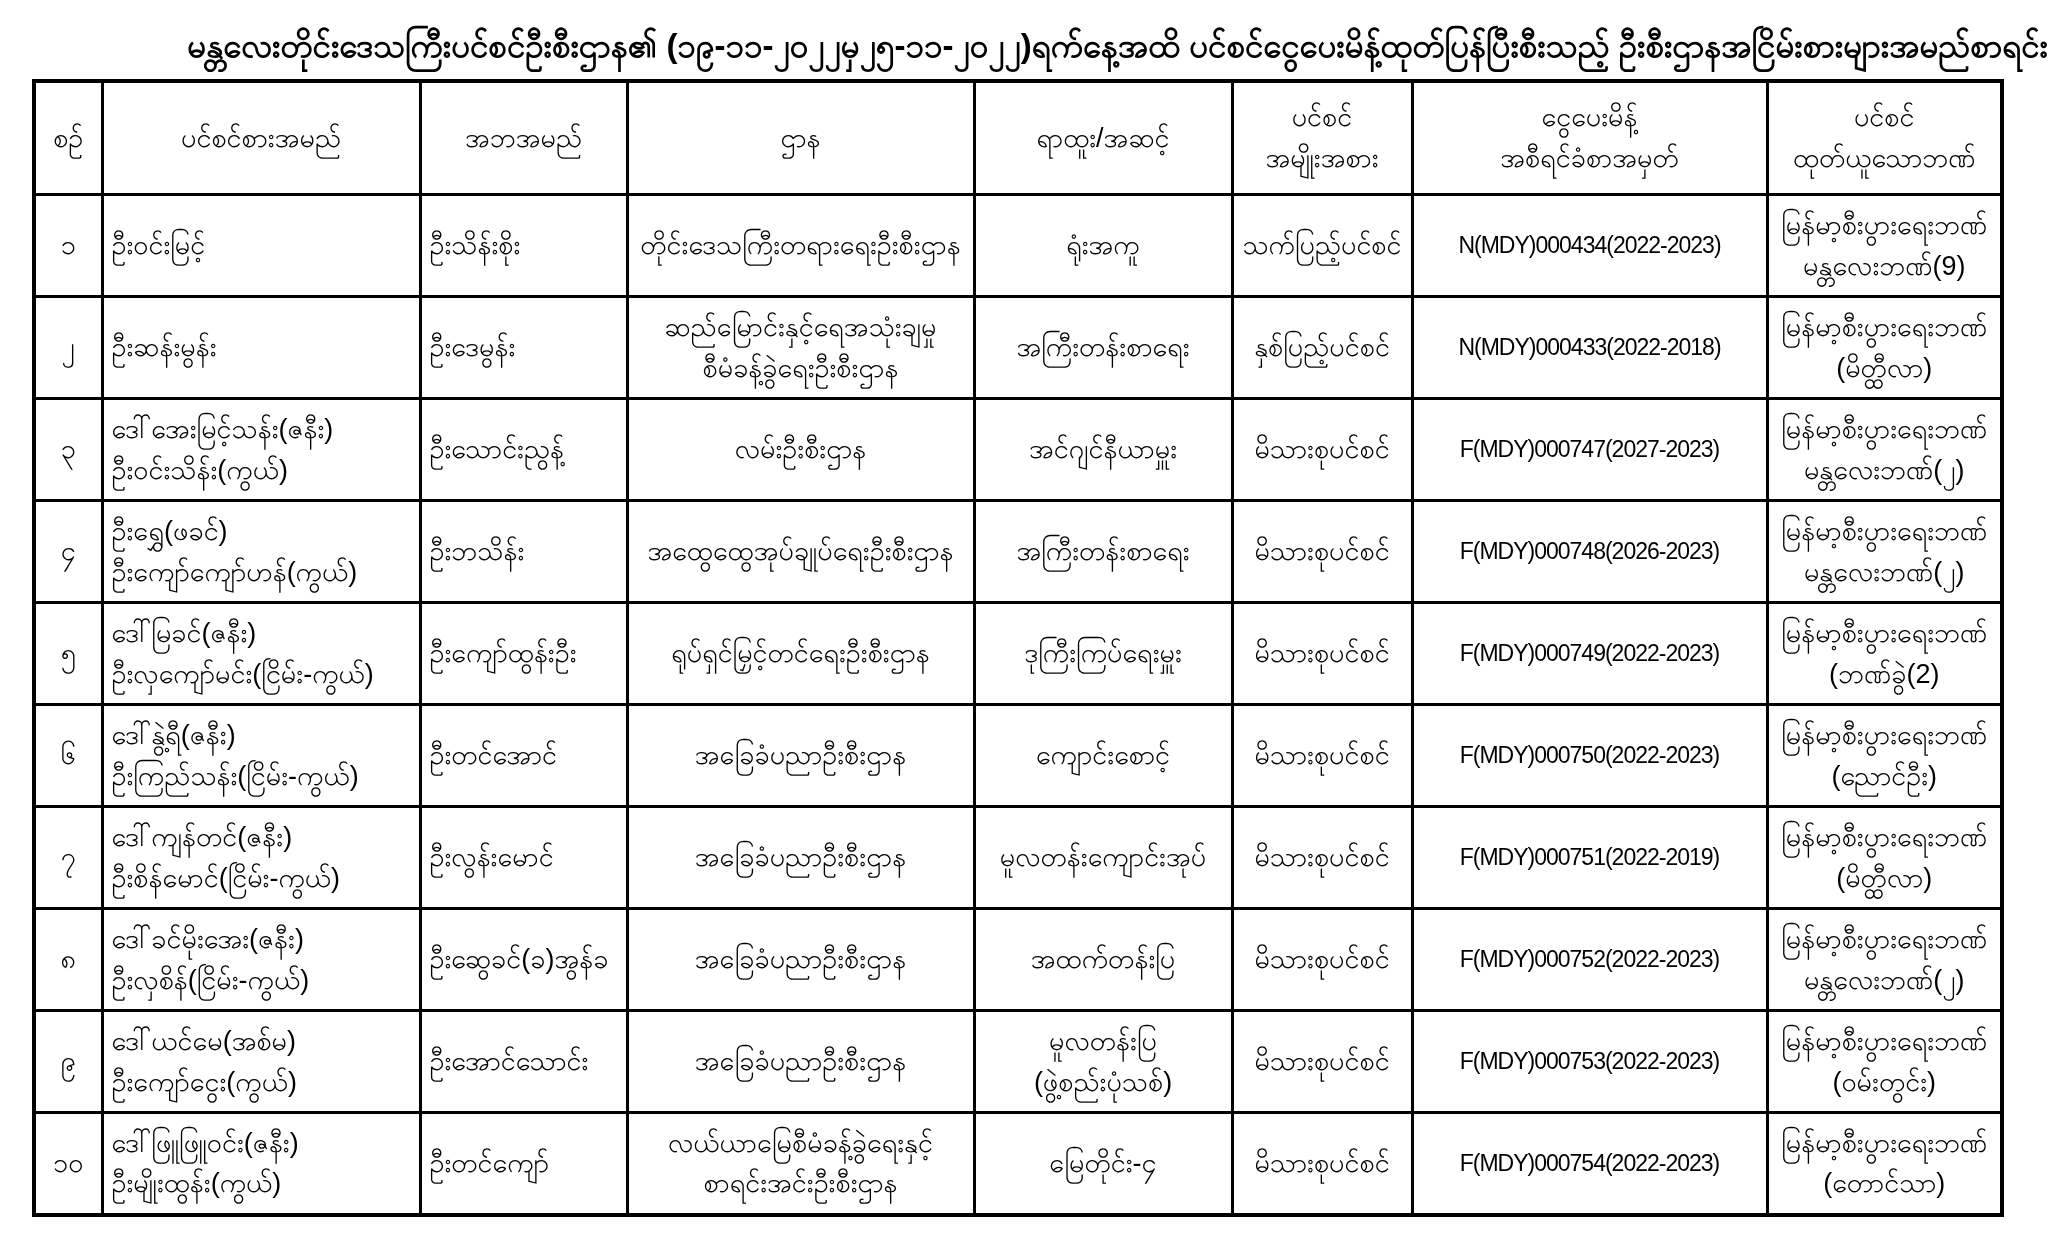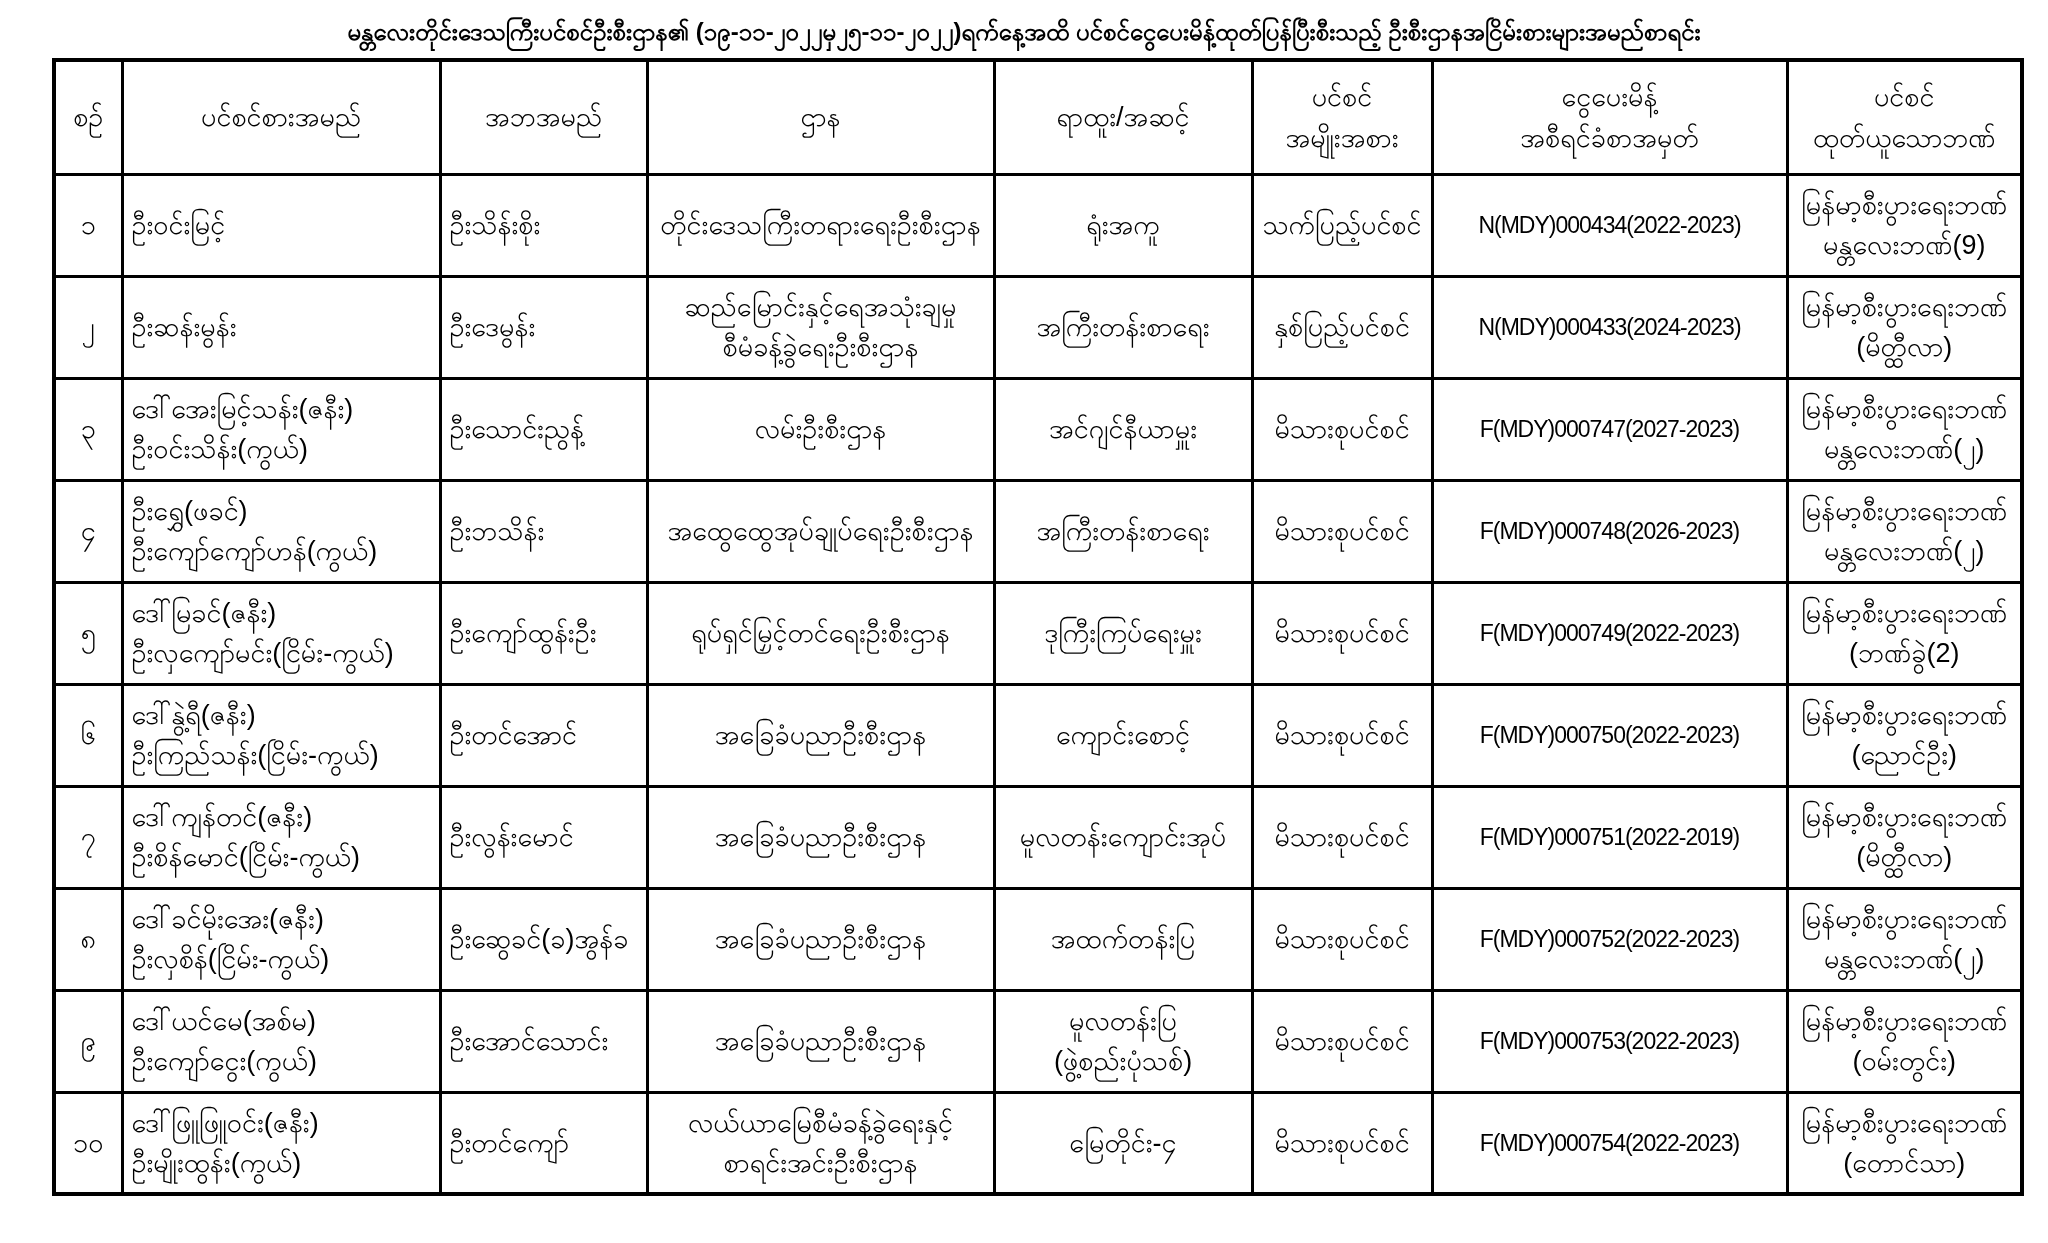--- a/index.html
+++ b/index.html
@@ -12,33 +12,33 @@
     font-family: "Liberation Sans", sans-serif;
     color: #000000;
   }
   .page {
     width: 2048px;
     height: 1243px;
     background: #ffffff;
     box-sizing: border-box;
   }
   .title {
-    padding-top: 16px;
-    text-align: center;
-    font-size: 24px;
+    padding-top: 24px;
+    text-align: right;
+    font-size: 33px;
     font-weight: 700;
     line-height: 1.35;
     letter-spacing: 0px;
     white-space: nowrap;
     color: #000000;
   }
   table.pension-table {
     border-collapse: collapse;
     table-layout: fixed;
-    margin-left: 52px;
+    margin-left: 32px;
     margin-top: 10px;
     width: 1968px;
     border: 4px solid #000000;
     background: #ffffff;
   }
   th, td {
     border: 3px solid #000000;
     padding: 4px 8px;
     vertical-align: middle;
     text-align: center;
@@ -146,21 +146,21 @@
             <div class="line">ဆည်မြောင်းနှင့်ရေအသုံးချမှု</div>
             <div class="line">စီမံခန့်ခွဲရေးဦးစီးဌာန</div>
           </td>
           <td class="col-position">
             <div class="line">အကြီးတန်းစာရေး</div>
           </td>
           <td class="col-type">
             <div class="line">နှစ်ပြည့်ပင်စင်</div>
           </td>
           <td class="col-order">
-            <div class="line">N(MDY)000433(2024-2023)</div>
+            <div class="line">N(MDY)000433(2022-2018)</div>
           </td>
           <td class="col-bank">
             <div class="line">မြန်မာ့စီးပွားရေးဘဏ်</div>
             <div class="line">(မိတ္ထီလာ)</div>
           </td>
         </tr>
         <tr>
           <td class="col-no">
             <div class="line">၃</div>
           </td>

